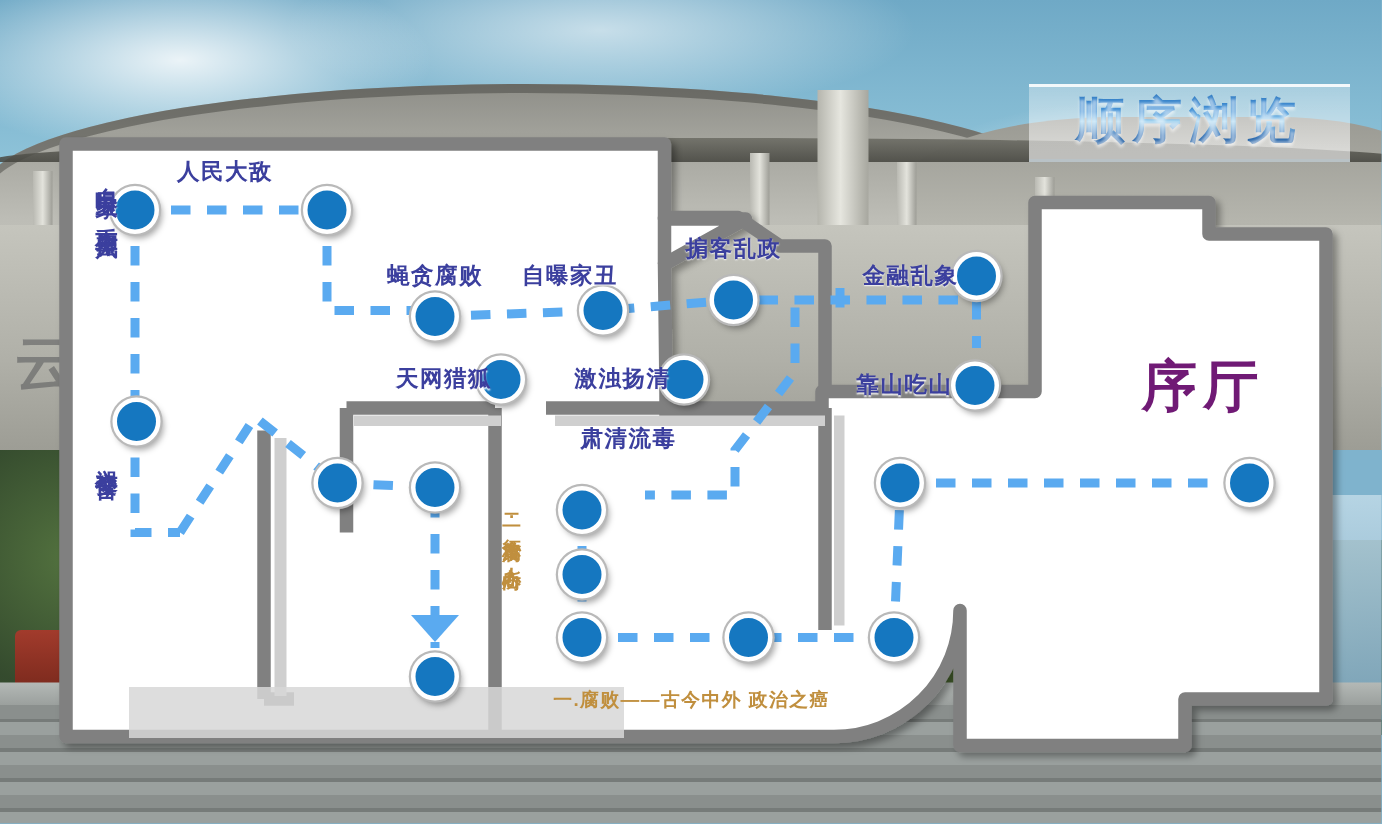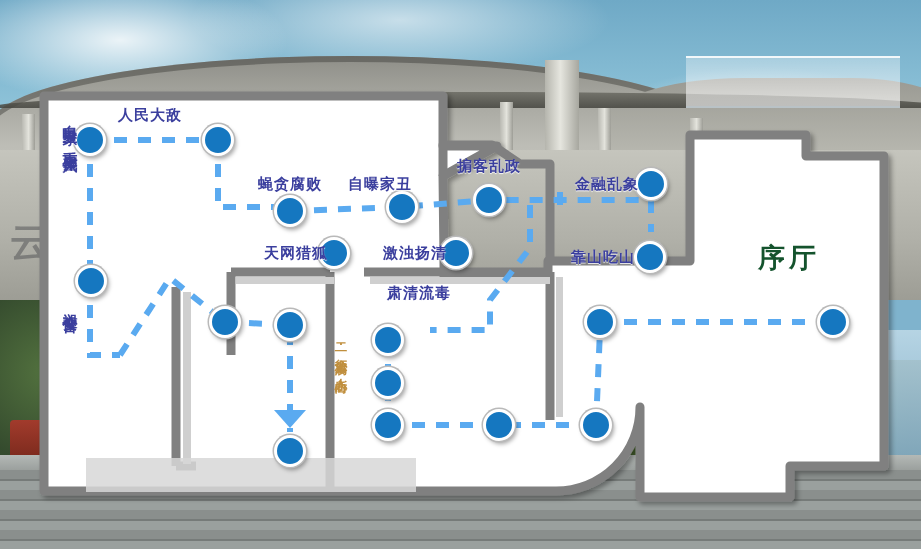--- a/index.html
+++ b/index.html
@@ -85,23 +85,23 @@
     text-shadow:0 1px 1px rgba(255,255,255,.9);
     transform:translate(-50%,-50%);}
   .lblv{position:absolute;color:#3b3f9e;font-weight:bold;
     font-size:15px;letter-spacing:2px;
     writing-mode:vertical-rl;text-orientation:upright;
     text-shadow:0 1px 1px rgba(255,255,255,.9);}
   .gold{position:absolute;color:#c08f3e;font-weight:bold;font-size:12.5px;
     letter-spacing:1px;white-space:nowrap;transform:translate(-50%,-50%);}
   .goldv{position:absolute;color:#c08f3e;font-weight:bold;font-size:12.5px;
     letter-spacing:1px;writing-mode:vertical-rl;text-orientation:upright;}
-  .xuting{position:absolute;color:#14532d;font-weight:bold;font-size:27px;
+  .xuting{position:absolute;color:#701a75;font-weight:bold;font-size:37px;
     letter-spacing:4px;transform:translate(-50%,-50%);
-    text-shadow:0 1px 1px rgba(255,255,255,.7);}
+    text-shadow:0 1px 1px rgba(255,255,255,.7);margin-left:13px;}
 </style>
 </head>
 <body>
 
 <div id="stage">
 
   <div class="bg">
     <div class="sky"></div>
     <div class="bldg"></div>
     <div class="bldg2"></div>
@@ -124,20 +124,21 @@
     <div class="potL"></div>
     <div class="rock"></div>
     <div class="greenR2"></div>
     <div class="greenR"></div>
     <div class="blueR"></div>
     <div class="stepsTop"></div>
     <div class="steps"></div>
   </div>
 
   <div class="titlebar"></div>
+  <div class="title">顺序浏览</div>
 
   <div class="plan">
     <svg width="921" height="549">
       <defs>
         <filter id="sh" x="-20%" y="-20%" width="150%" height="150%">
           <feDropShadow dx="3" dy="3" stdDeviation="2.5" flood-color="#000" flood-opacity=".35"></feDropShadow>
         </filter>
       </defs>
 
       <g filter="url(#sh)">
@@ -222,17 +223,18 @@
     <div class="lbl" style="left:607px;top:184px">金融乱象</div>
     <div class="lbl" style="left:296px;top:253px">天网猎狐</div>
     <div class="lbl" style="left:415px;top:253px">激浊扬清</div>
     <div class="lbl" style="left:603px;top:257px">靠山吃山</div>
     <div class="lbl" style="left:419px;top:293px">肃清流毒</div>
 
     <div class="lblv" style="left:60px;top:113px">自曝家丑 重塑作风</div>
     <div class="lblv" style="left:60px;top:300px">褪变今昔</div>
 
     <div class="goldv" style="left:332px;top:333px">二.惩贪治腐 人心所向</div>
+    <div class="gold" style="left:461px;top:467px">一.腐败——古今中外 政治之癌</div>
 
     <div class="xuting" style="left:789px;top:258px">序厅</div>
   </div>
 
 </div>
 
 </body></html>

